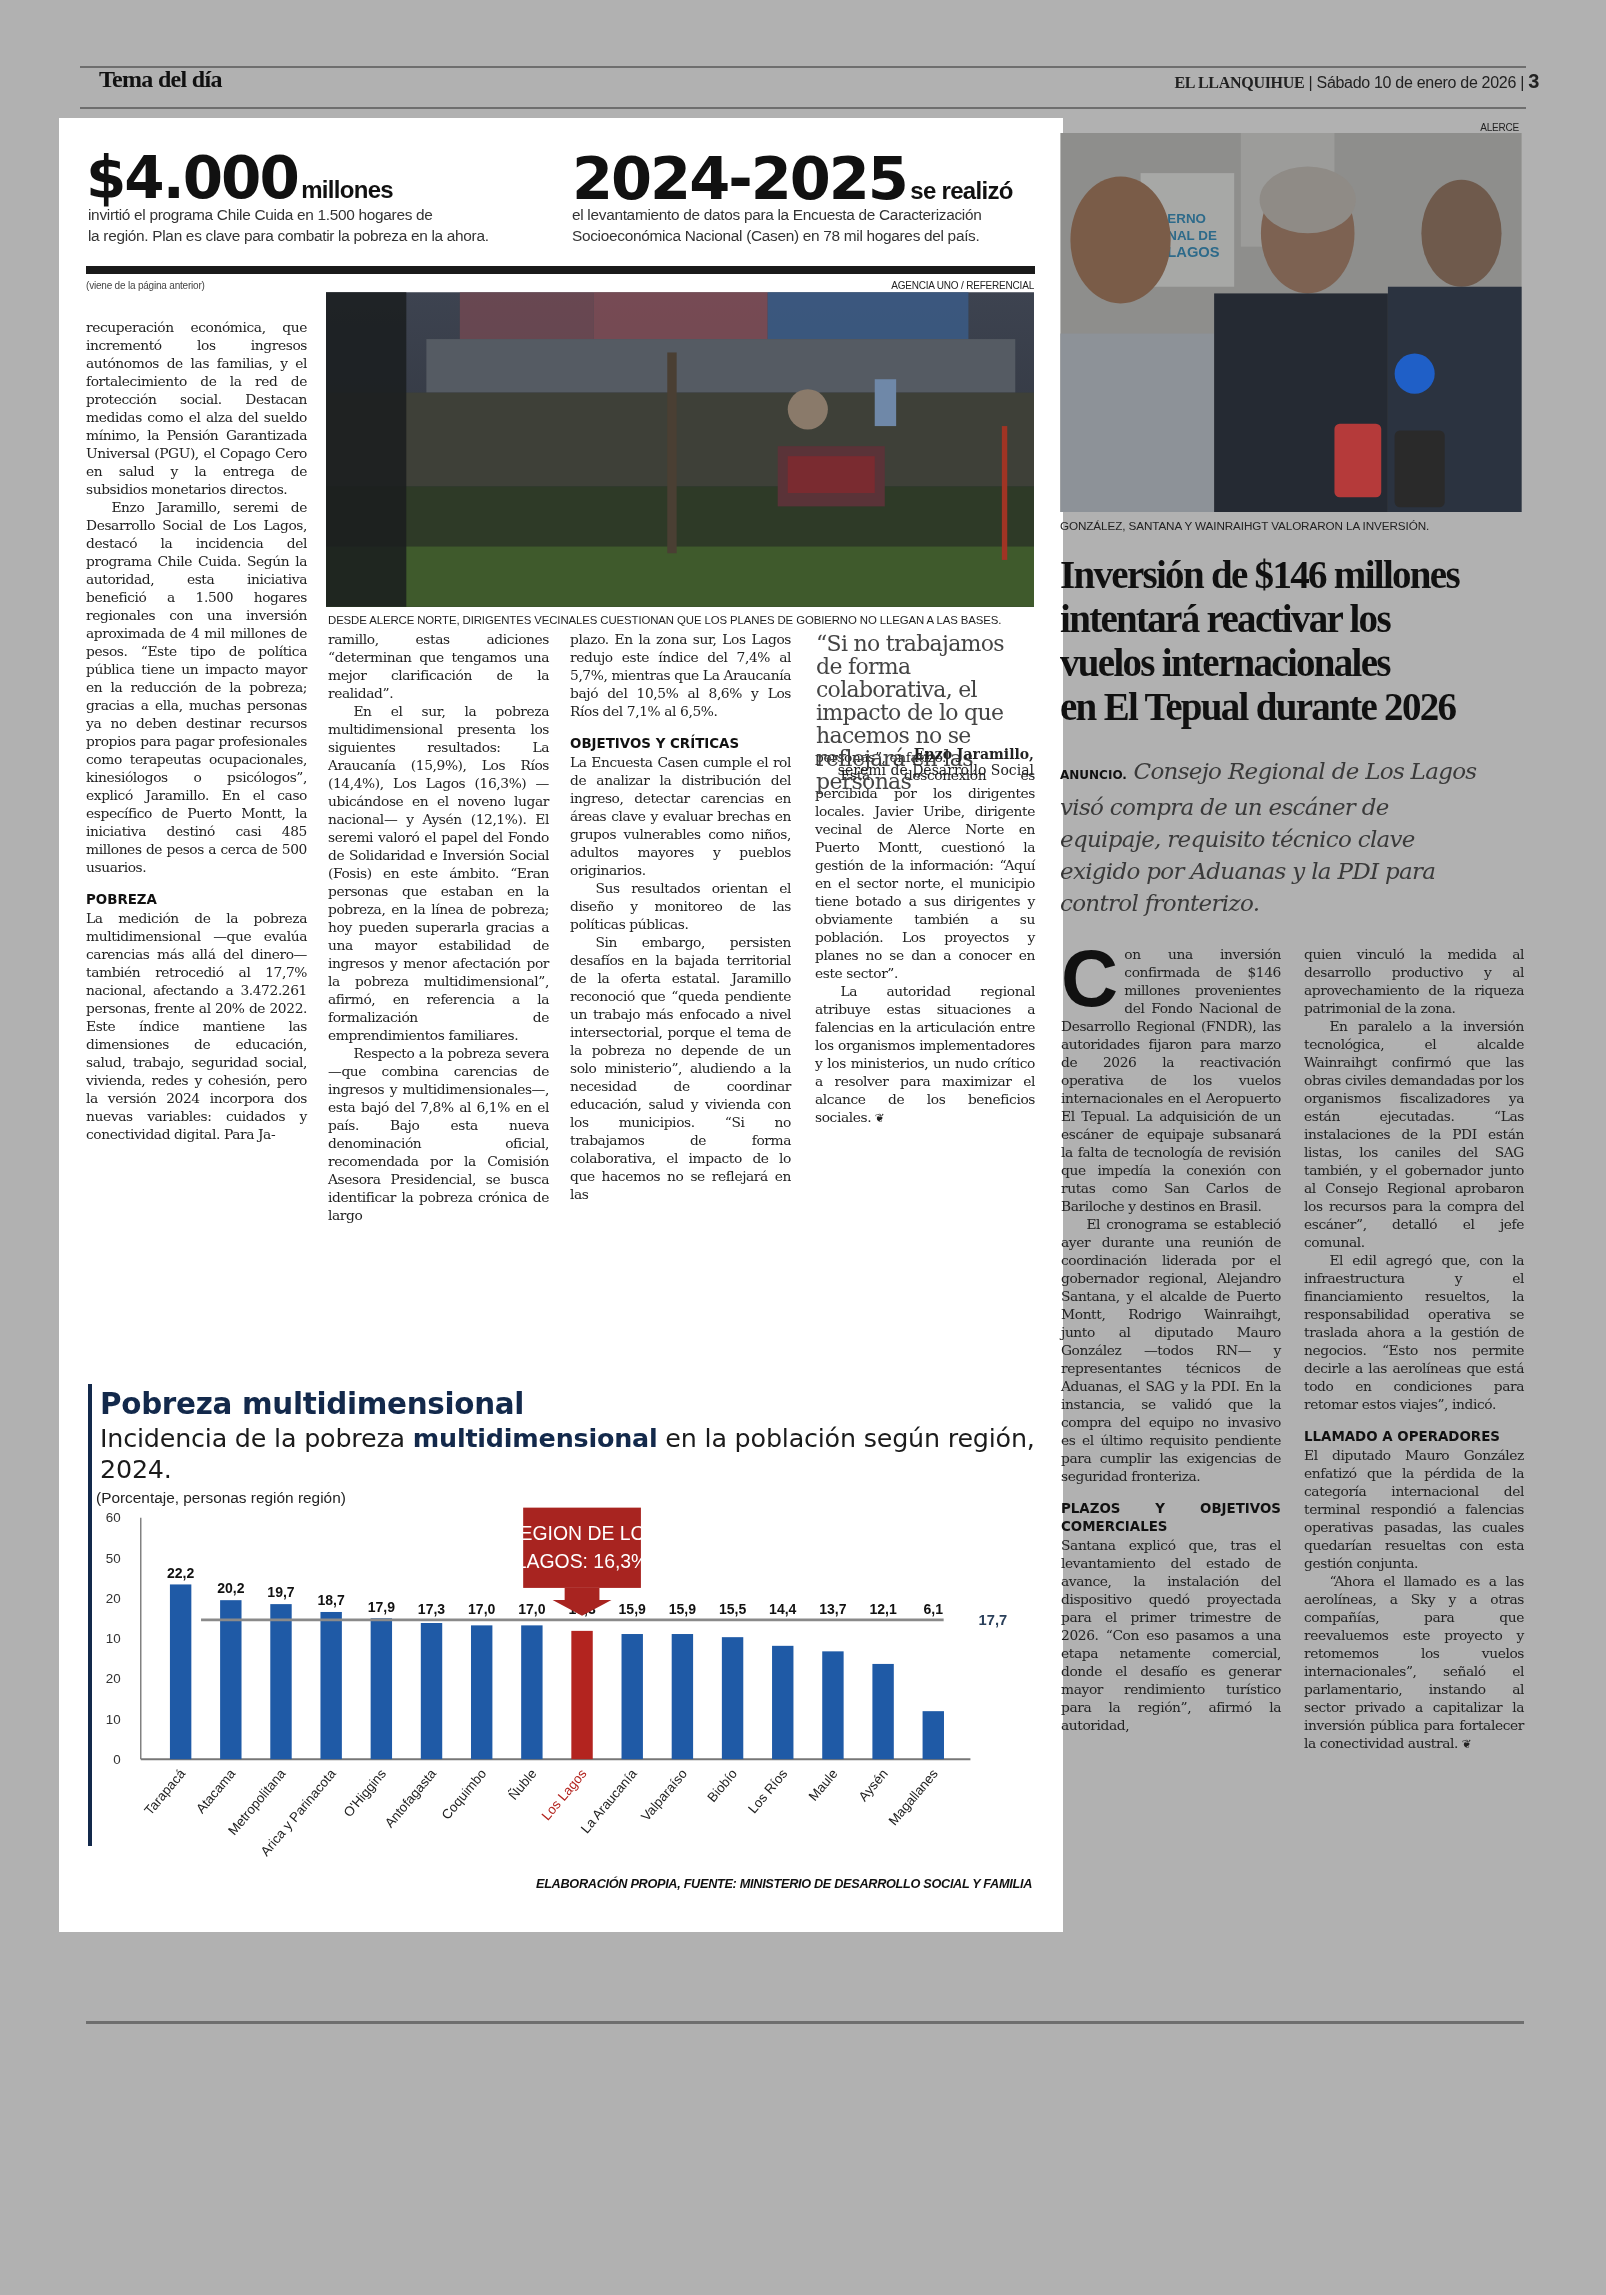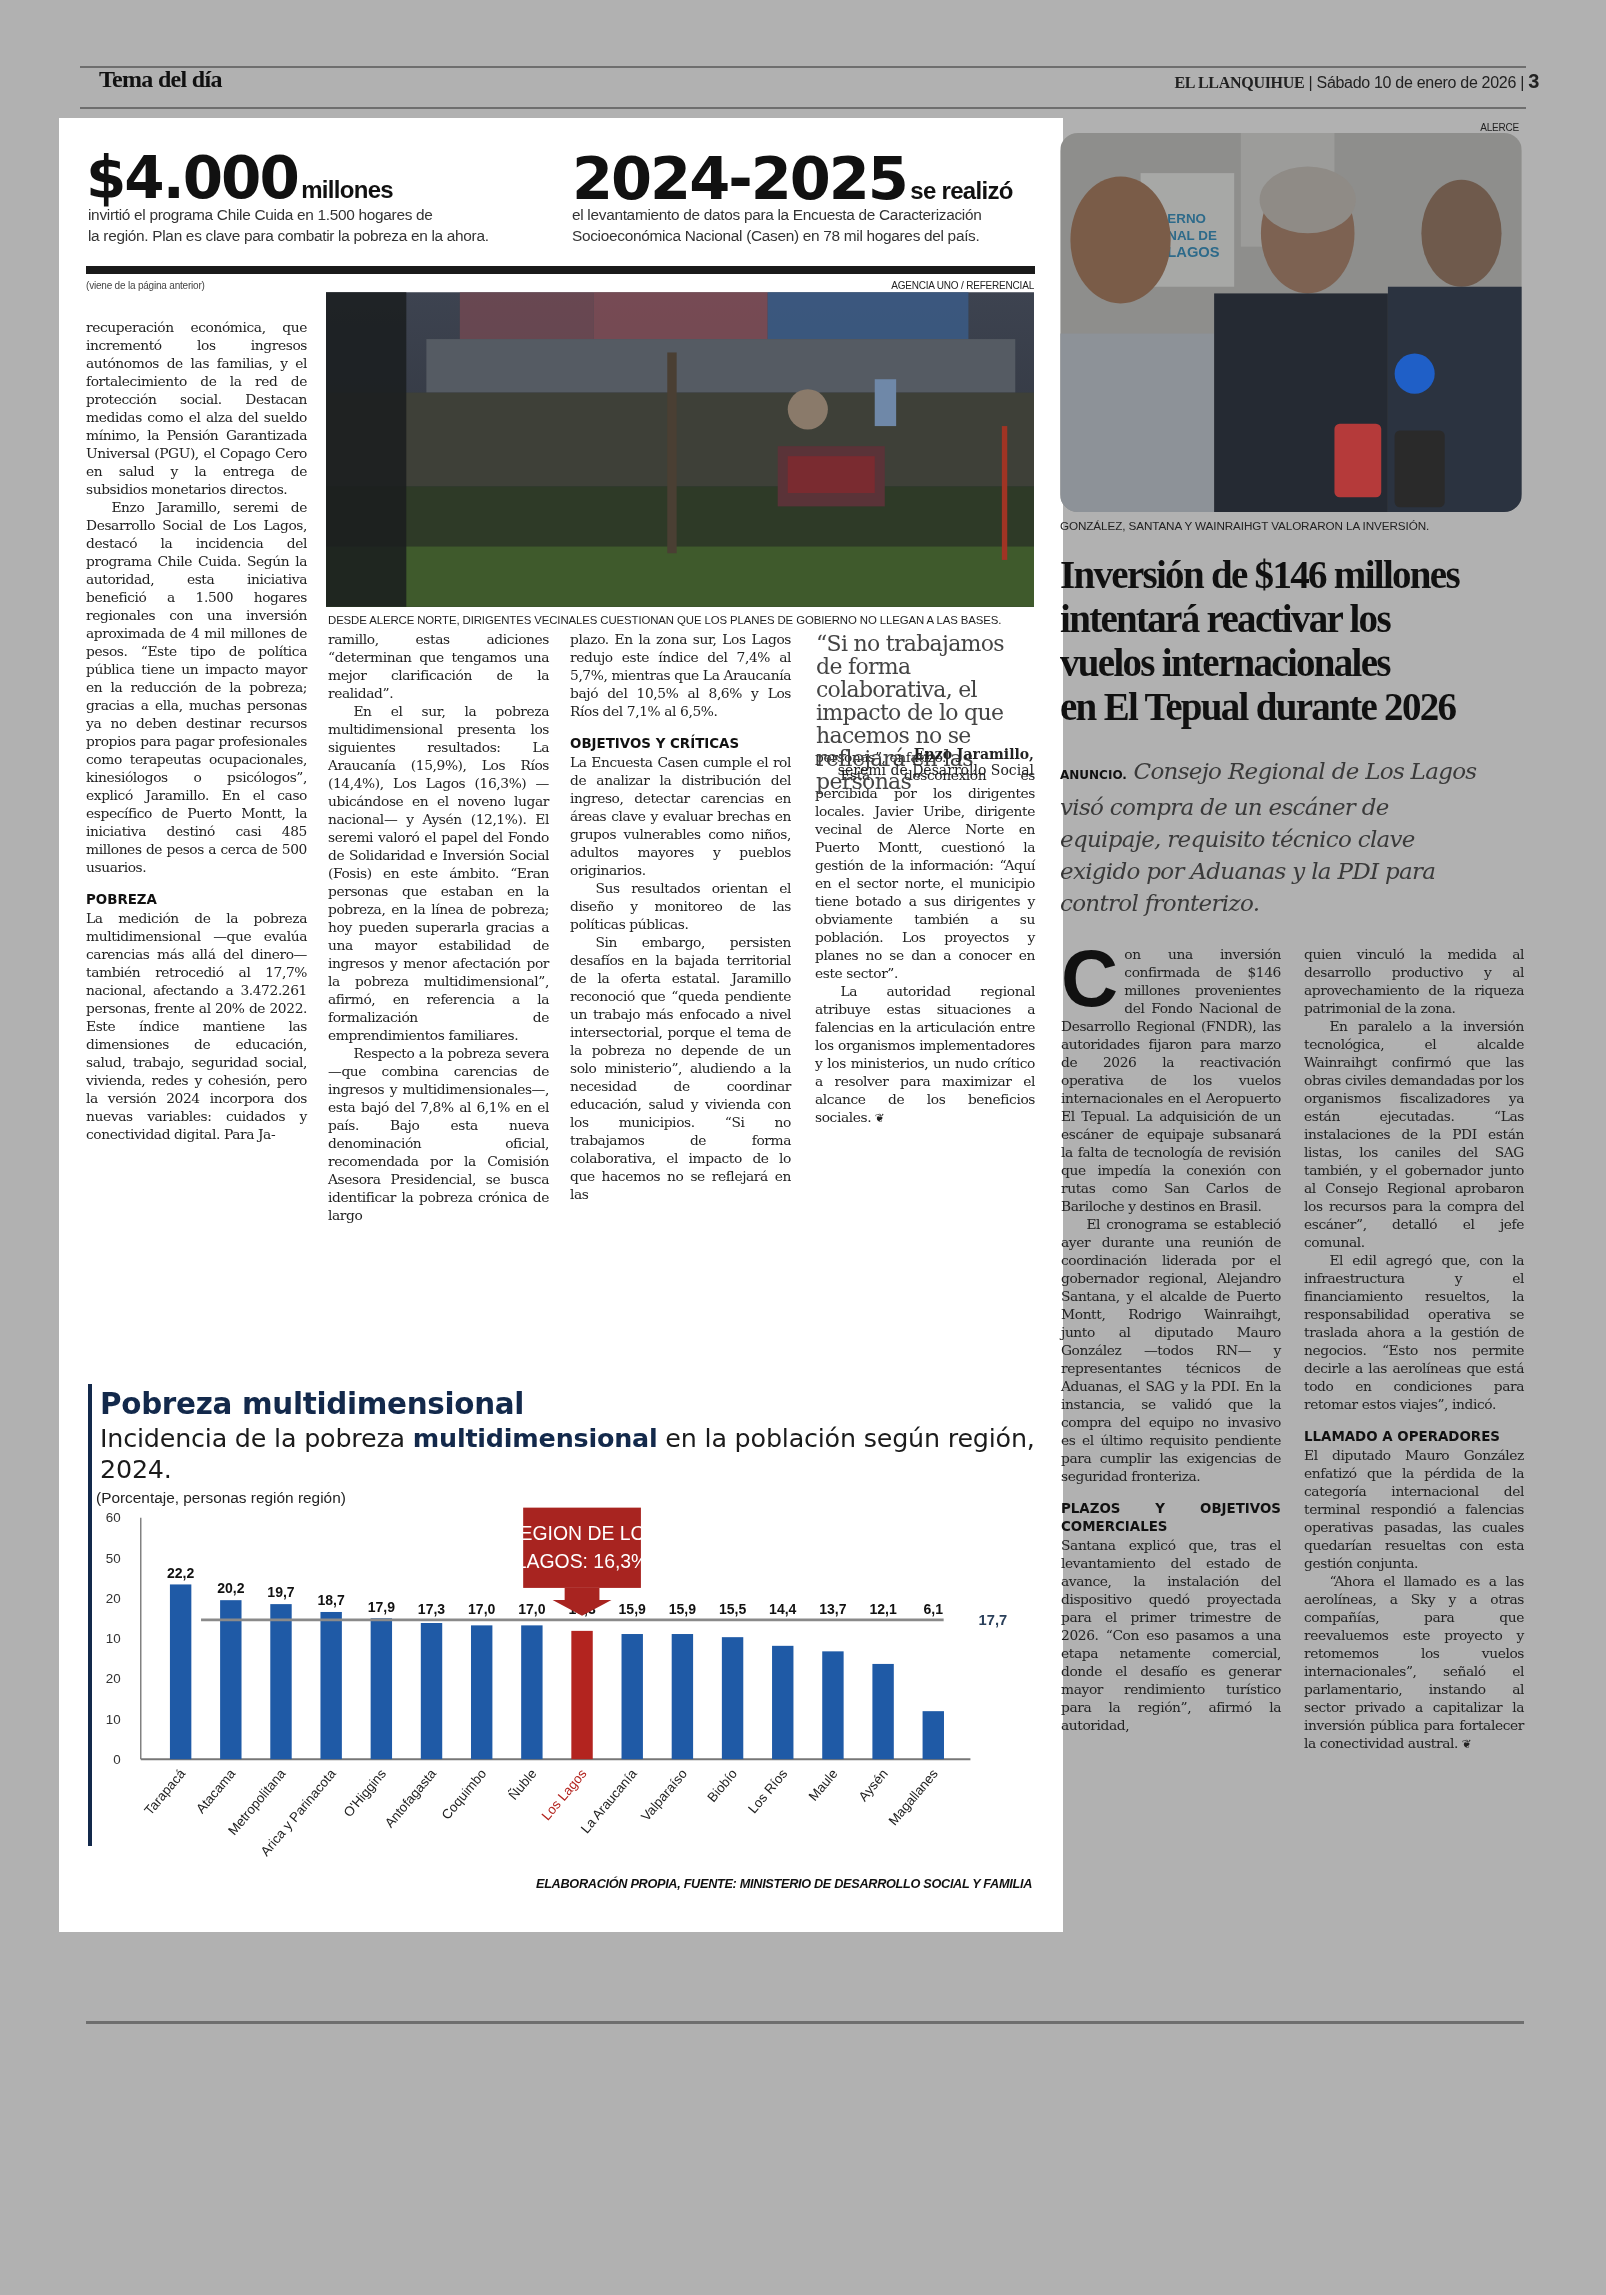--- a/index.html
+++ b/index.html
@@ -200,21 +200,21 @@
     <text x="1365" y="176.7431111111111" font-size="22" font-weight="bold" text-anchor="end" fill="#2a3f5a">17,7</text>
     <rect x="641.5" y="2" width="176" height="120" fill="#a82420"></rect>
     <polygon points="703.5,122 755.5,122 755.5,140 773.5,140 729.5,163.7431111111111 685.5,140 703.5,140" fill="#a82420"></polygon>
     <text x="729.5" y="50" font-size="29" text-anchor="middle" fill="#fff">REGION DE LOS</text>
     <text x="729.5" y="92" font-size="29" text-anchor="middle" fill="#fff">LAGOS: 16,3%</text>
   </svg>
 
 <div class="abs chart-source" style="right:574px; top:1877px;">ELABORACIÓN PROPIA, FUENTE: MINISTERIO DE DESARROLLO SOCIAL Y FAMILIA</div>
 
 <div class="abs credit" style="right:87px; top:122px;">ALERCE</div>
-<div class="photo" style="left:1060px; top:133px; width:462px; height:379px;border-radius:18px;">
+<div class="photo" style="left:1060px; top:133px; width:462px; height:379px;">
   <svg width="462" height="379" viewBox="0 0 690 567">
     <rect width="690" height="567" fill="#8e8e8c"></rect>
     <rect x="120" y="60" width="140" height="170" fill="#a7a8a6"></rect>
     <text x="160" y="135" font-size="20" font-weight="bold" fill="#2d6a8a">ERNO</text>
     <text x="160" y="160" font-size="20" font-weight="bold" fill="#2d6a8a">NAL DE</text>
     <text x="160" y="185" font-size="22" font-weight="bold" fill="#2d6a8a">LAGOS</text>
     <rect x="270" y="0" width="140" height="170" fill="#9c9c9a"></rect>
     <ellipse cx="90" cy="160" rx="75" ry="95" fill="#7a5c48"></ellipse>
     <rect x="0" y="300" width="230" height="267" fill="#8d9298"></rect>
     <ellipse cx="370" cy="150" rx="70" ry="90" fill="#7d6252"></ellipse>

